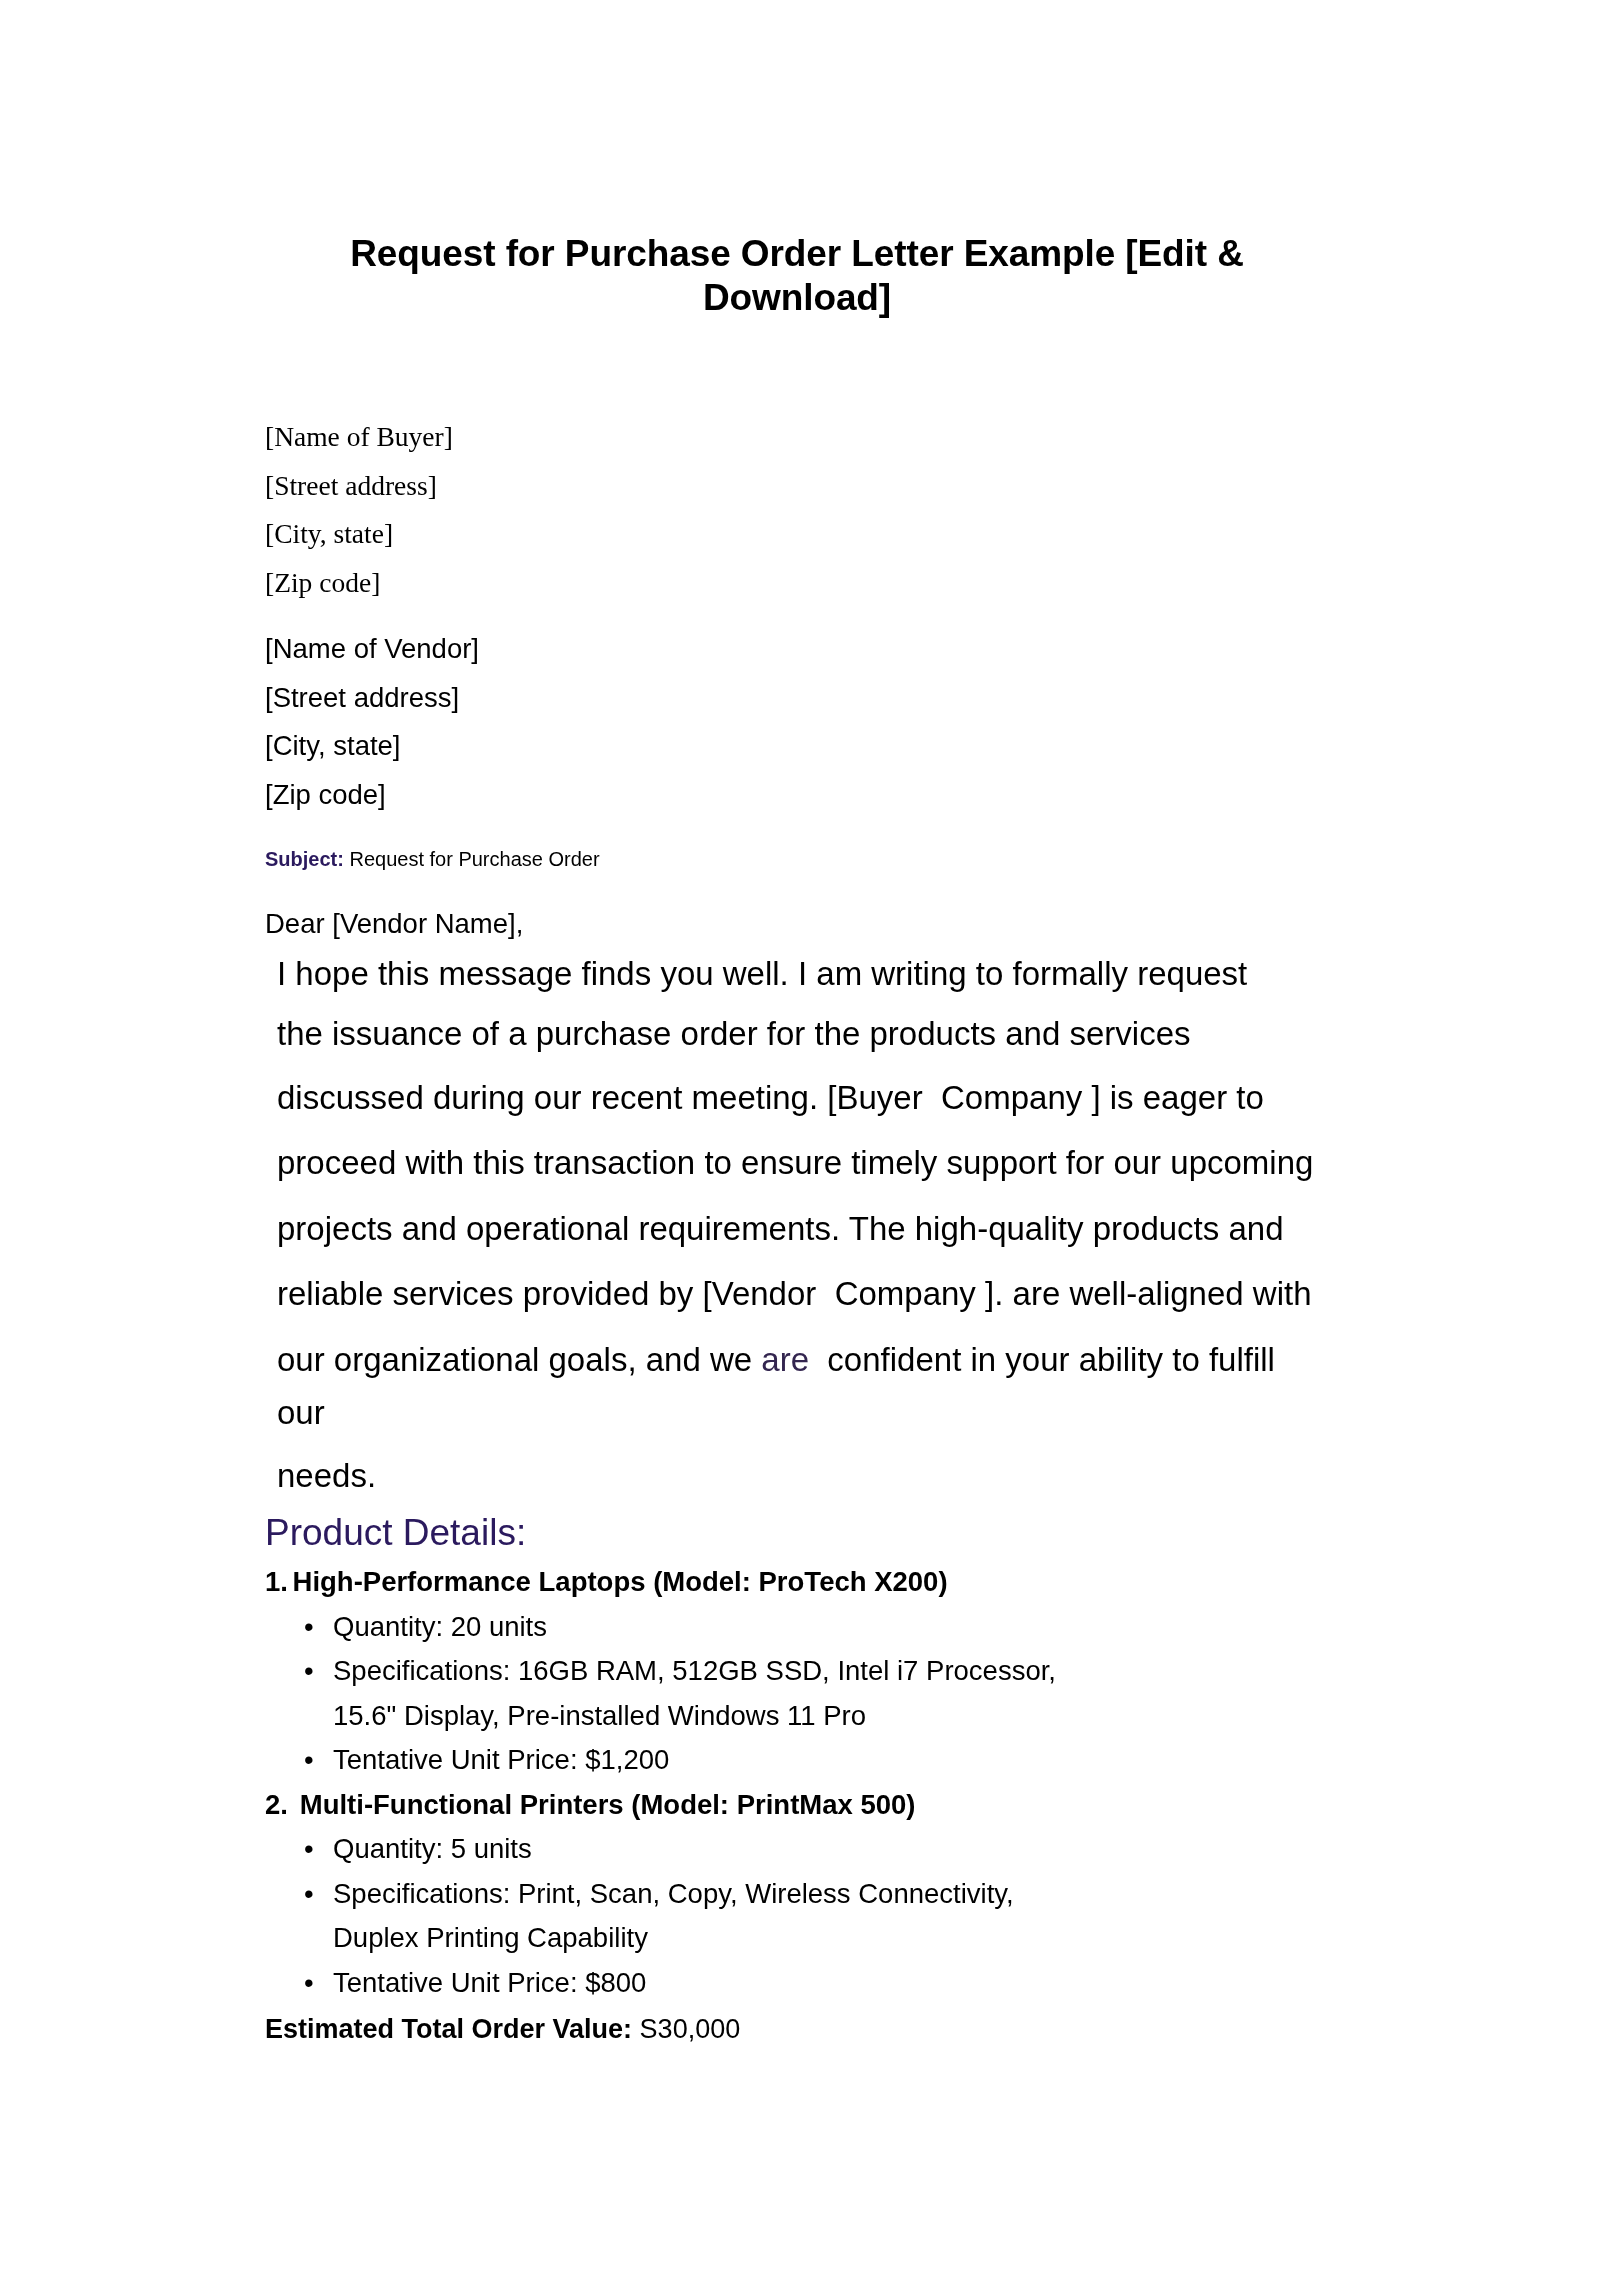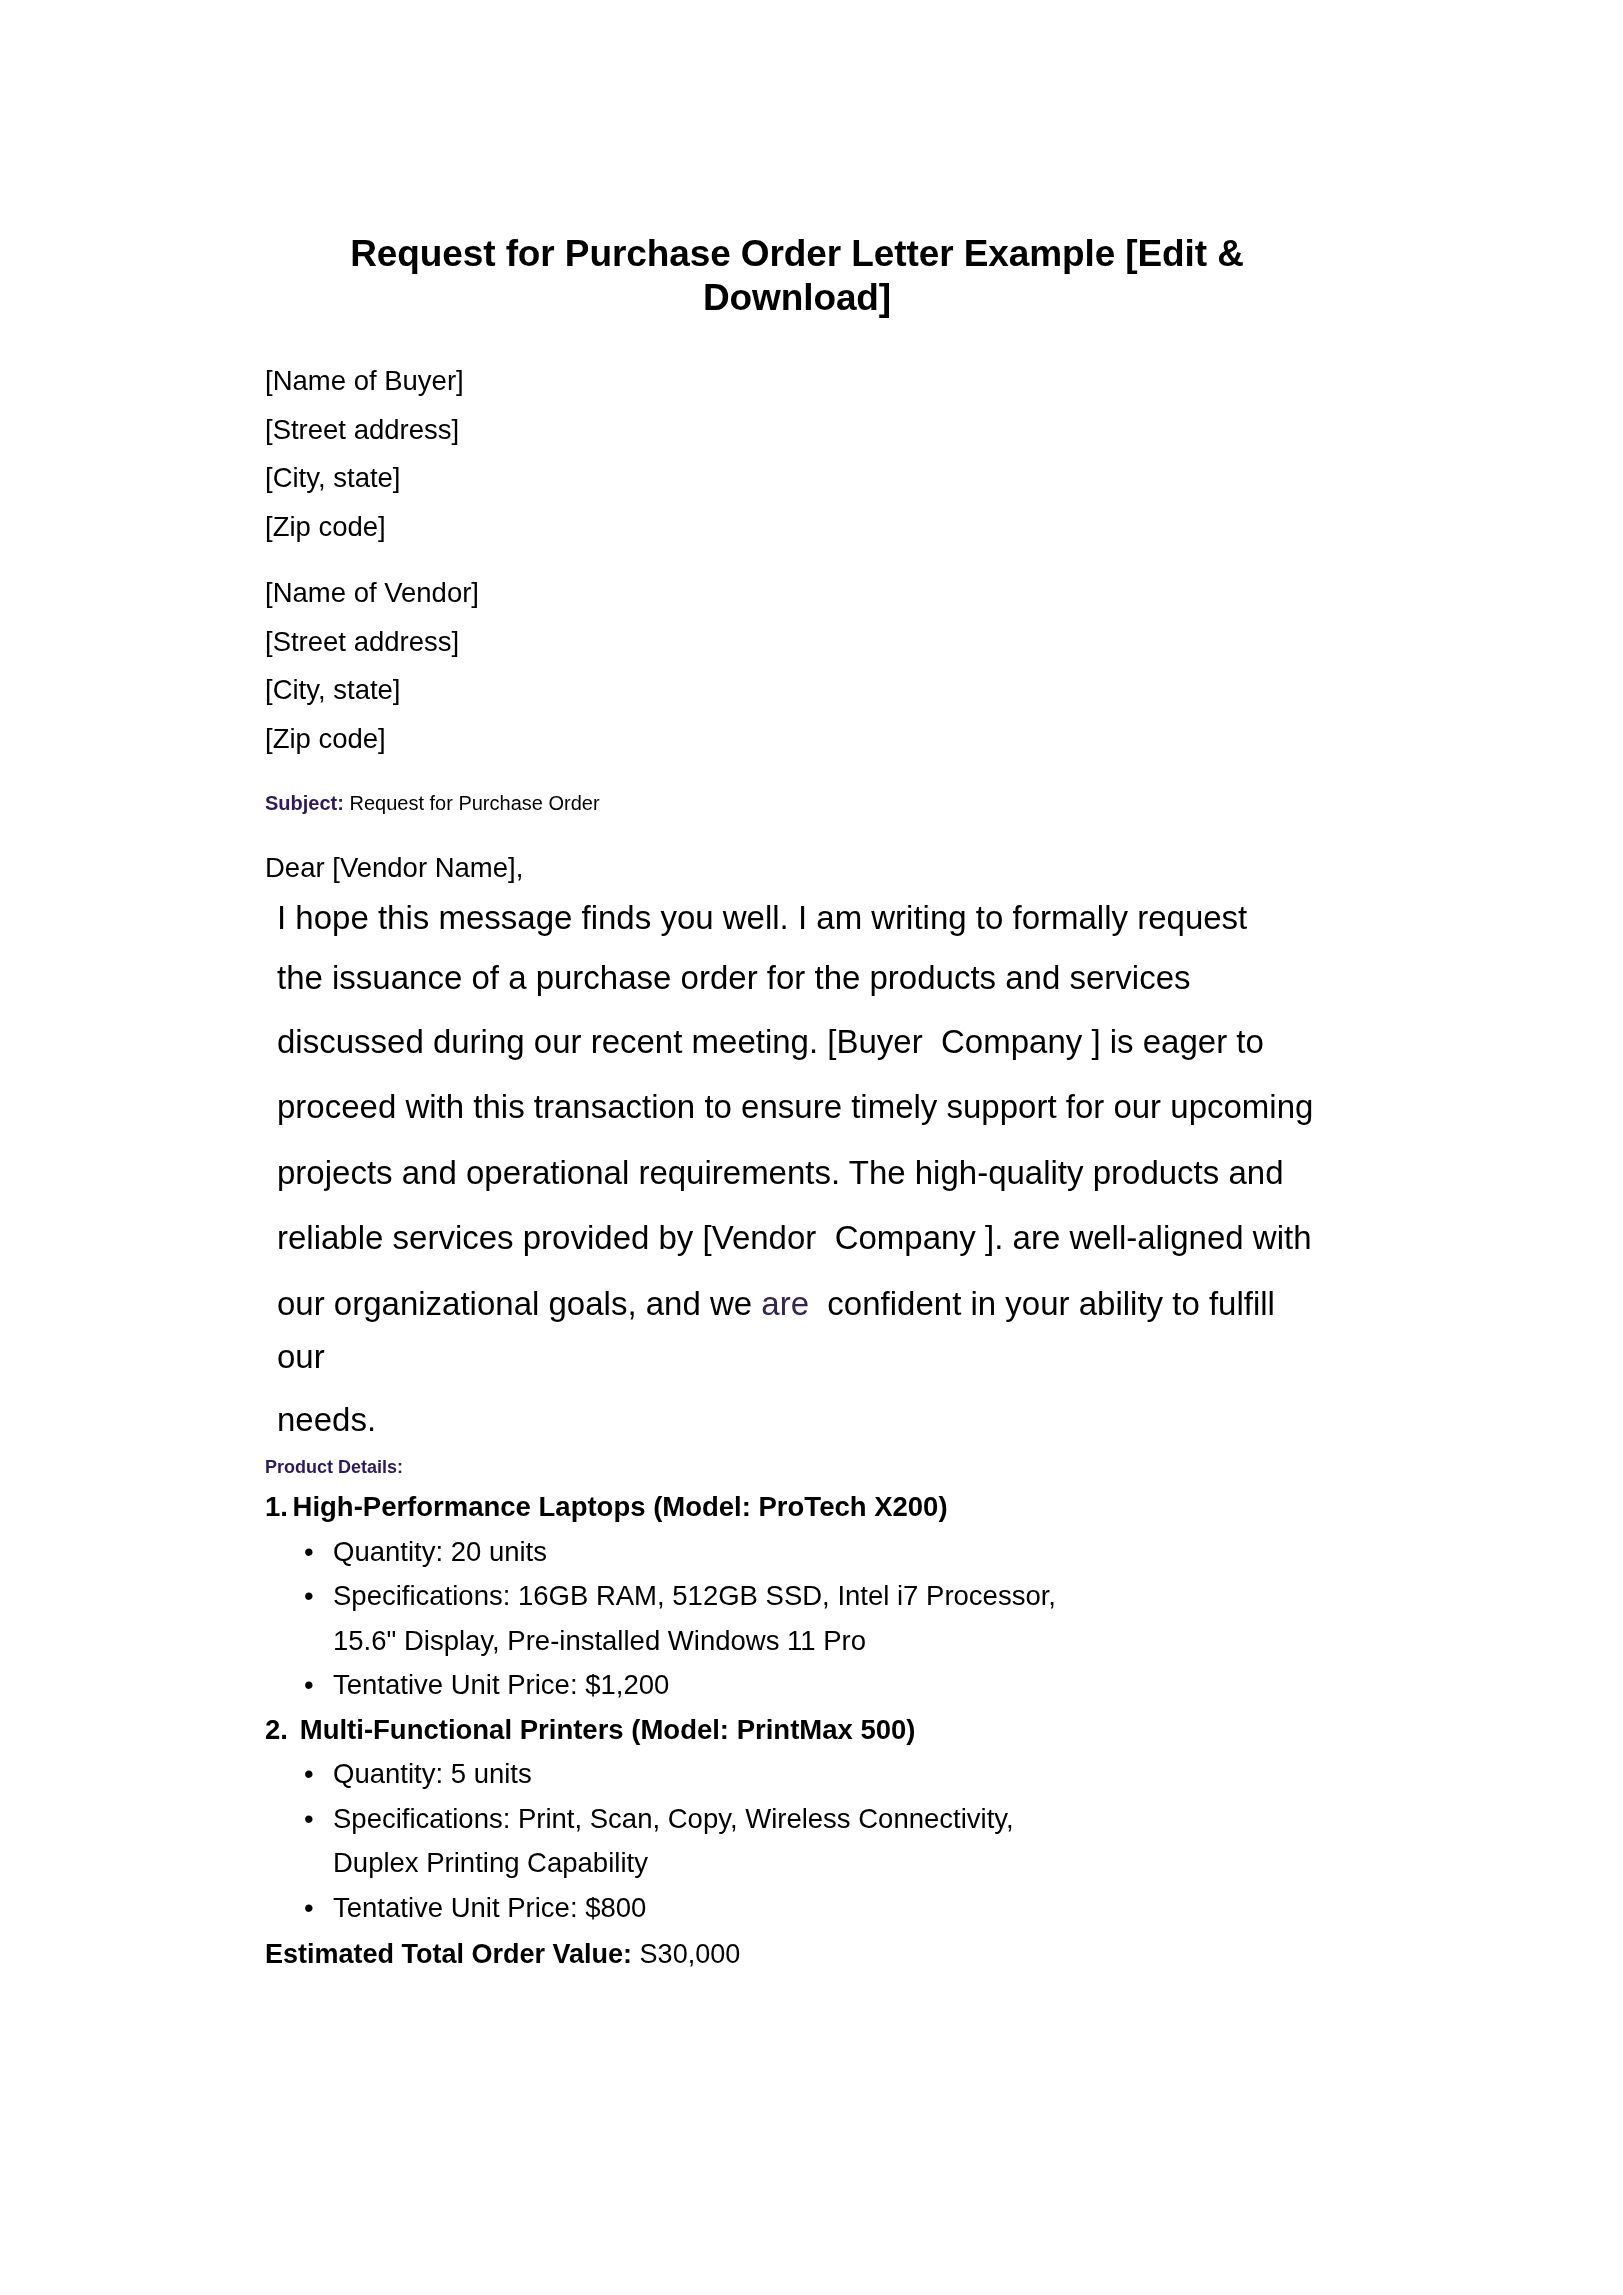--- a/index.html
+++ b/index.html
@@ -41,21 +41,21 @@
     margin: 0;
     padding-top: 232px;
     letter-spacing: -0.1px;
   }
 
   
   .address-block {
     margin: 0;
     padding: 0;
   }
-  .address-block.buyer { margin-top: 48px; }
+  .address-block.buyer { margin-top: 104px; font-family: Liberation Serif, serif; }
   .address-block.vendor { margin-top: 39px; }
 
   .address-line {
     font-size: 27.5px;
     line-height: 1.0;
     color: #000000;
     margin: 0 0 21px 0;
     white-space: pre;
   }
   .address-line:last-child { margin-bottom: 0; }
@@ -85,22 +85,22 @@
     color: #000000;
     margin: 12px;
     white-space: pre-wrap;
   }
   .body-line.tight { line-height: 1.47; }
   .body-line.loose { line-height: 1.62; }
   .tint-word { color: #33254f; }
 
   
   .section-heading {
-    font-size: 18px;
-    font-weight: bold;
+    font-size: 37px;
+    font-weight: normal;
     line-height: 1.0;
     color: #2b1a5e;
     margin: 14.4px 0 0 0;
   }
 
   
   .product-list {
     margin: 17px 0 0 0;
     padding: 0;
     list-style: none;

